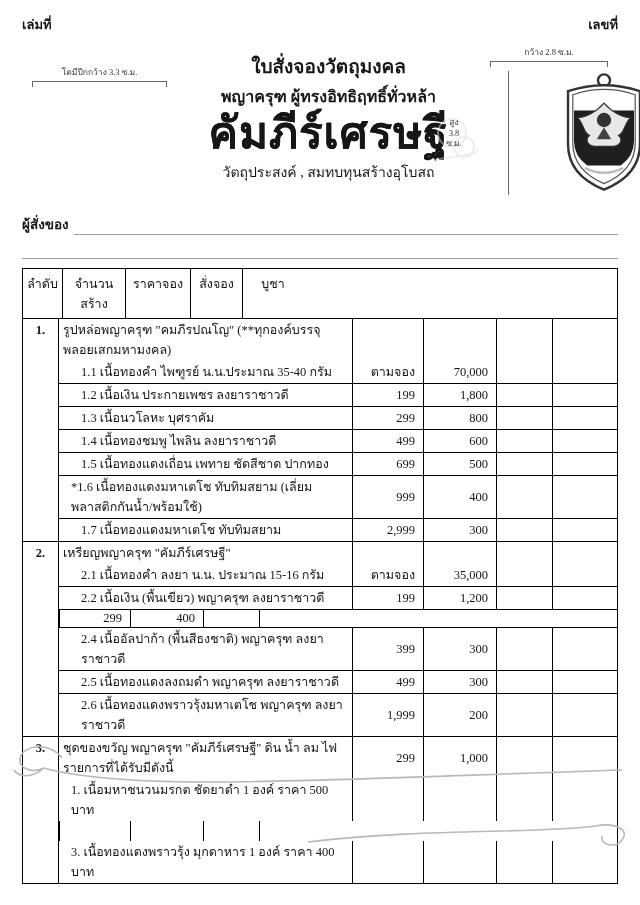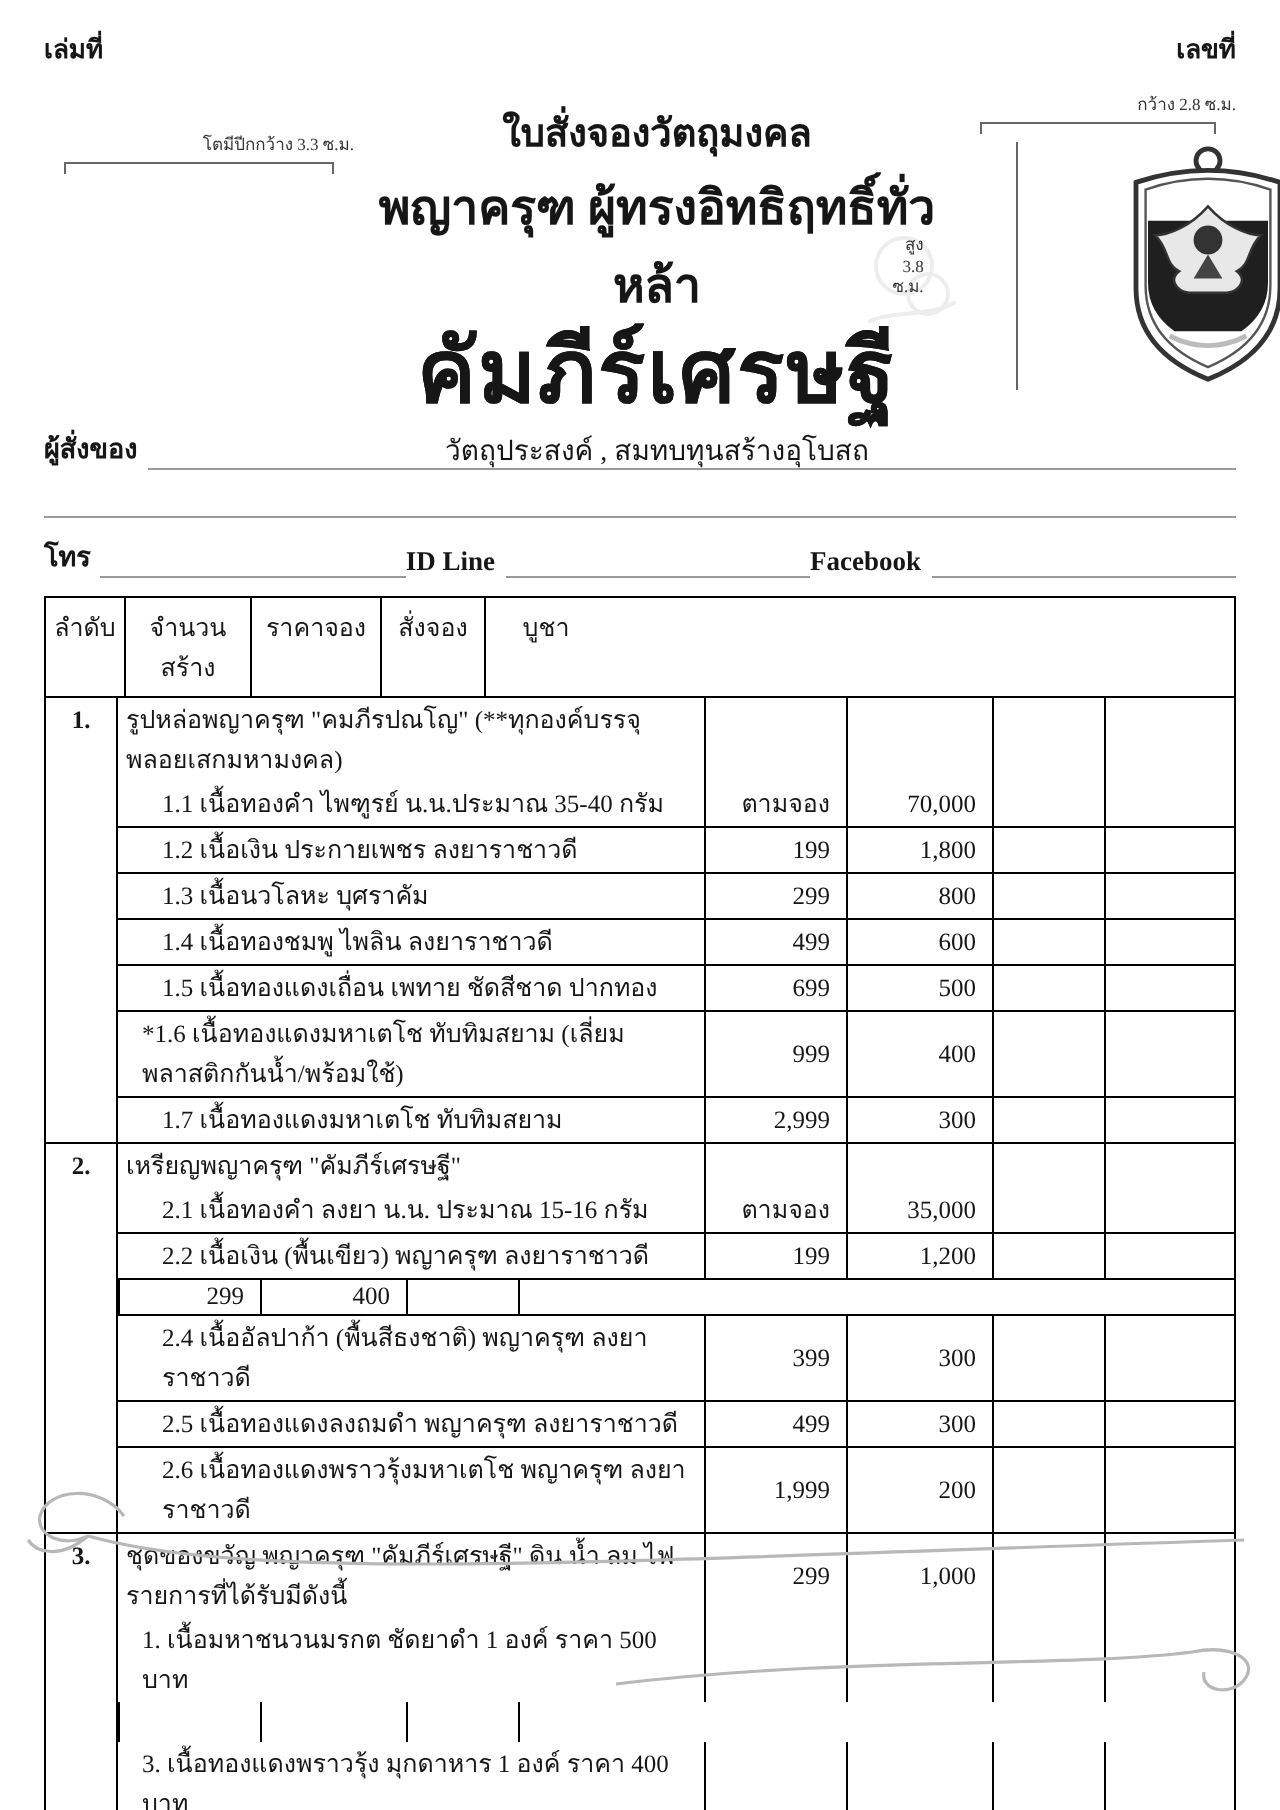--- a/index.html
+++ b/index.html
@@ -3,33 +3,33 @@
 <meta charset="utf-8">
 <style>
   html,body{margin:0;padding:0;background:#e9e9e9;}
   .page{width:640px;height:905px;background:#fff;box-sizing:border-box;
         padding:14px 22px 10px 22px;position:relative;overflow:hidden;
         font-family:"Liberation Serif","DejaVu Serif",serif;color:#161616;}
   
   .meta-row{display:flex;justify-content:space-between;font-weight:bold;font-size:13px;}
   
   .header{display:flex;align-items:flex-start;margin-top:2px;height:168px;position:relative;}
-  .fig{position:relative;font-size:9px;text-align:right;}
+  .fig{position:relative;font-size:9px;text-align:center;}
   .fig-left{width:155px;padding-top:28px;}
   .fig-right{width:138px;padding-top:8px;}
   .dim-top{border-left:1px solid #666;border-right:1px solid #666;border-top:1px solid #666;
            height:5px;margin:2px 10px 2px 10px;}
   .dim-cap{font-size:8.5px;color:#333;}
   .figrow{display:flex;align-items:stretch;justify-content:center;gap:44px;}
   .dim-side{width:22px;display:flex;flex-direction:column;align-items:center;justify-content:center;
             font-size:8.5px;color:#333;line-height:1.25;}
   .vline{border-left:1px solid #666;flex:0 0 auto;width:1px;align-self:stretch;margin:2px 2px;}
   .titles{flex:1;text-align:center;position:relative;}
   .form-title{font-size:19px;font-weight:bold;margin-top:14px;}
-  .subtitle{font-size:24px;font-weight:bold;margin-top:3px;}
+  .subtitle{font-size:16px;font-weight:bold;margin-top:3px;}
   .main-title{font-size:44px;font-weight:bold;letter-spacing:1px;line-height:1.05;margin-top:2px;
               text-shadow:0 0 0 #000;}
   .purpose{font-size:14px;margin-top:4px;}
   .watermark{position:absolute;right:-4px;top:74px;opacity:.5;}
   
   .fieldrow{display:flex;align-items:flex-end;font-size:13.5px;font-weight:bold;margin-top:8px;}
   .fill{flex:1;border-bottom:1.3px solid #9a9a9a;height:15px;margin-left:5px;}
   .ruleline{border-bottom:1.3px solid #9a9a9a;height:14px;}
   
   .tbl{border:1.6px solid #000;margin-top:9px;font-size:12.5px;}
@@ -114,28 +114,20 @@
       </div>
     </div>
   </div>
 
   <div class="fieldrow">
     <span>ผู้สั่งของ</span>
     <span class="fill"></span>
   </div>
   <div class="ruleline" style="margin-top:9px;"></div>
 
-  <div class="fieldrow">
-    <span>โทร</span>
-    <span class="fill"></span>
-    <span>ID Line</span>
-    <span class="fill"></span>
-    <span>Facebook</span>
-    <span class="fill"></span>
-  </div>
 
   <div class="tbl">
     <div class="thead">
       <div class="th c-num">ลำดับ</div>
       <div class="th c-qty">จำนวนสร้าง</div>
       <div class="th c-price">ราคาจอง</div>
       <div class="th c-order">สั่งจอง</div>
       <div class="th c-bucha">บูชา</div>
     </div>
 

